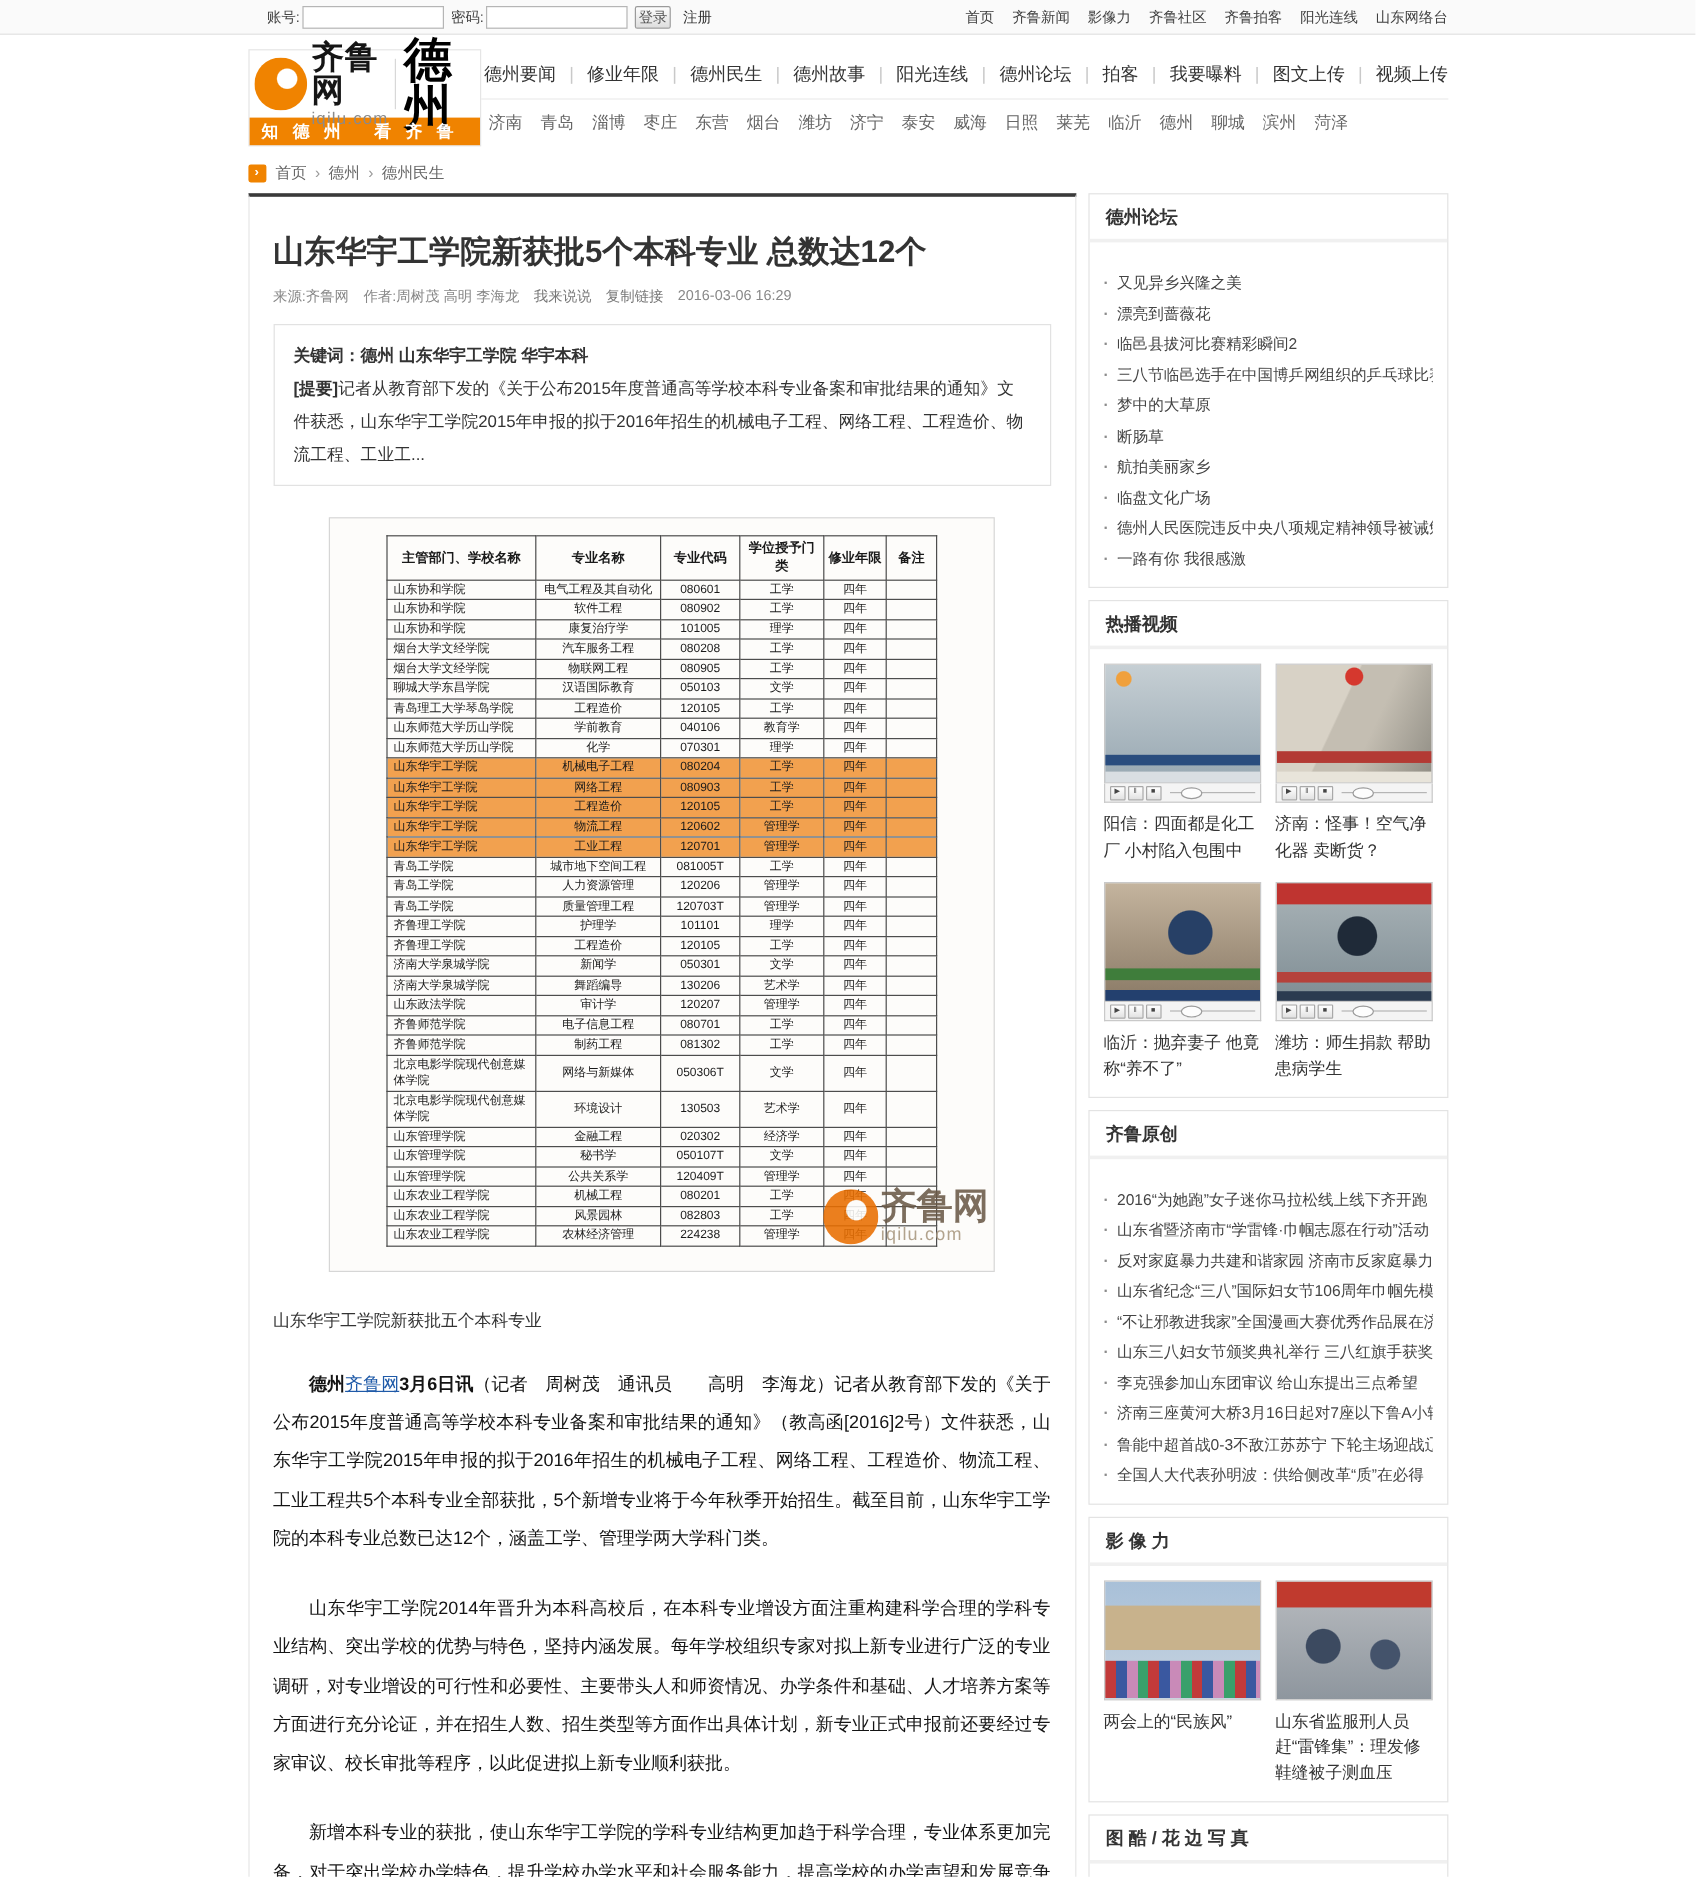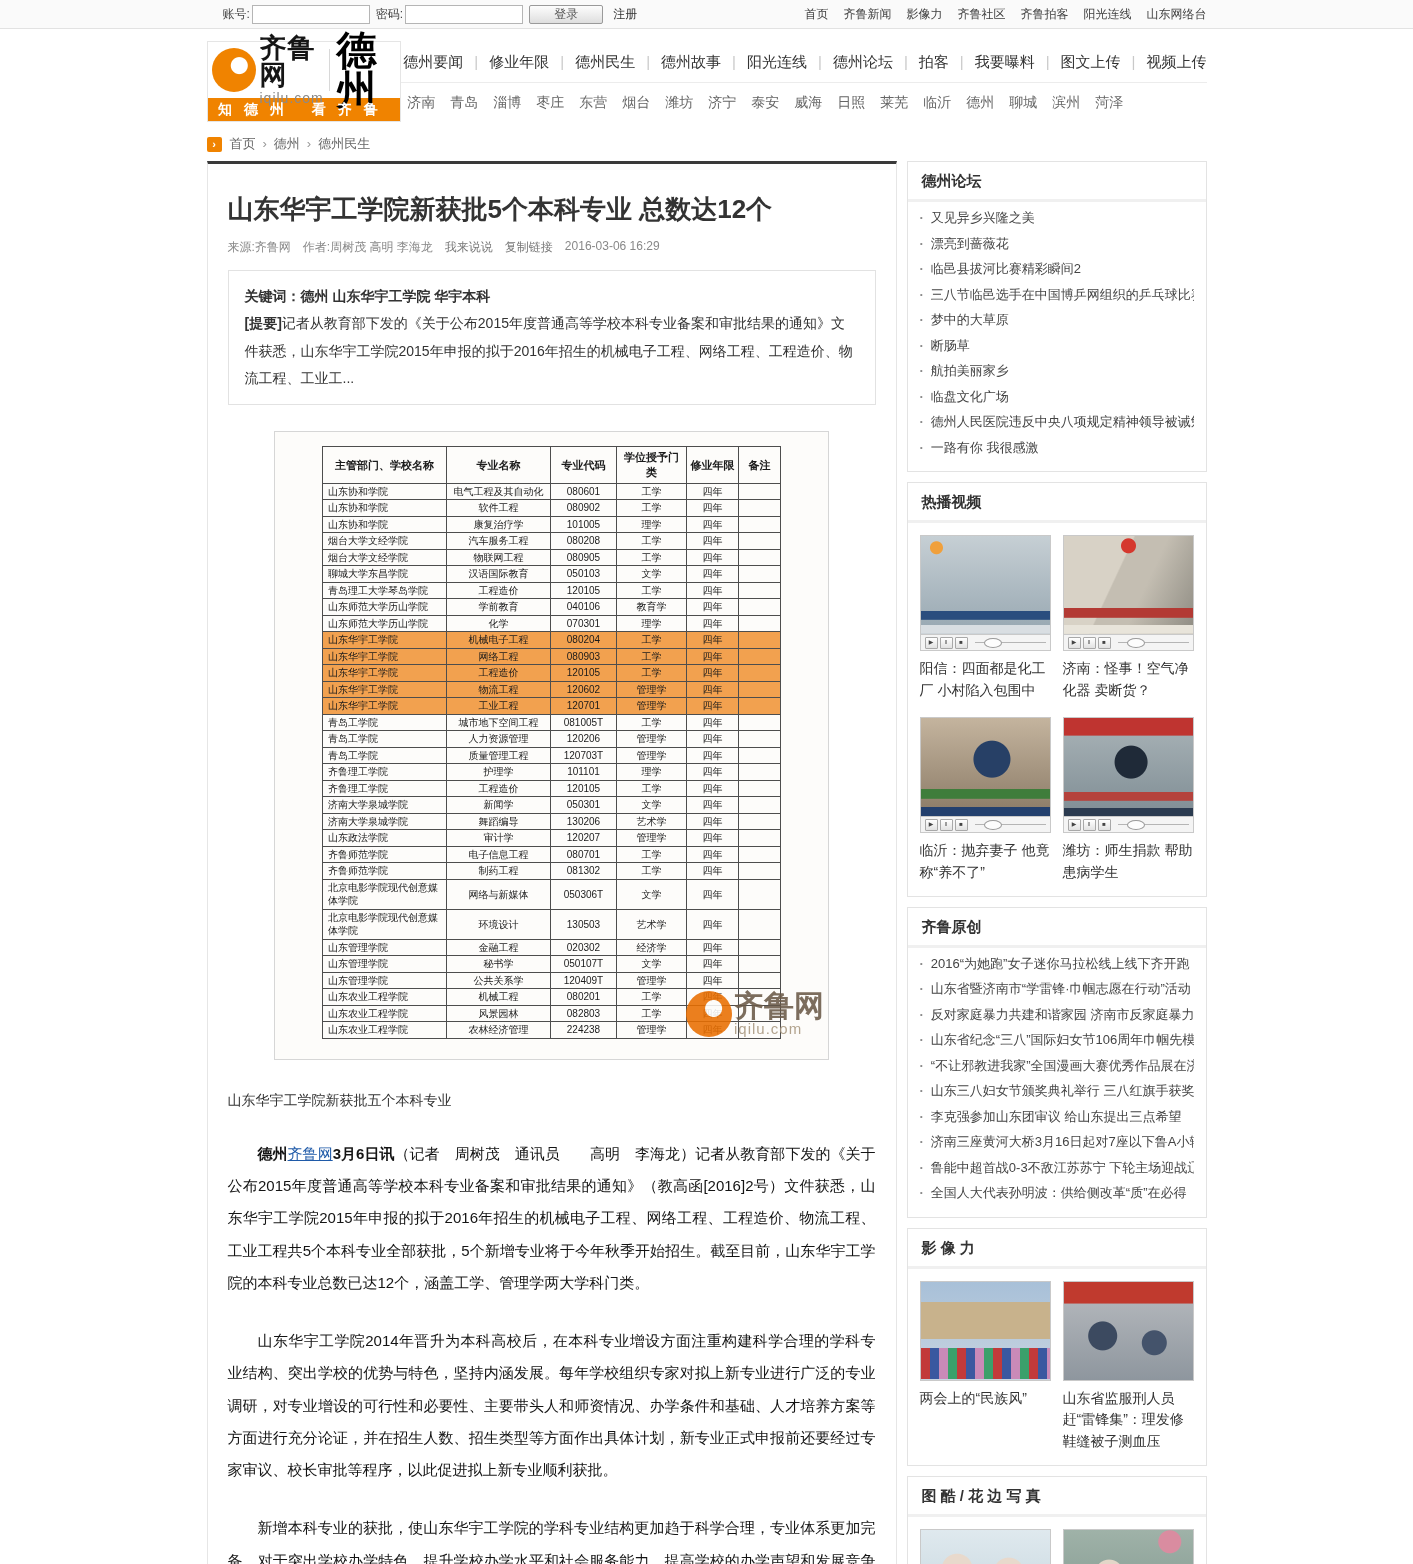--- a/index.html
+++ b/index.html
@@ -7,21 +7,21 @@
        font-family:"Liberation Sans","DejaVu Sans",sans-serif;color:#333}
   a{text-decoration:none;color:inherit;cursor:pointer}
   ul{margin:0;padding:0;list-style:none}
   .container{width:1000px;margin:0 auto;position:relative}
 
   
   .topbar{height:28px;background:#fafafa;border-bottom:1px solid #e2e2e2}
   .topbar-inner{display:flex;align-items:center;height:28px;font-size:12px;color:#444}
   .login-area{display:flex;align-items:center;gap:0;padding-left:16px}
   .login-area input{width:112px;height:15px;border:1px solid #b5b5b5;background:#fff;margin:0 6px 0 2px}
-  .login-btn{height:19px;padding:0 24px;font-size:12px;color:#555;border:1px solid #9a9a9a;
+  .login-btn{height:19px;padding:0 2px;font-size:12px;color:#555;border:1px solid #9a9a9a;
              background:linear-gradient(#fdfdfd,#dedede);border-radius:2px;cursor:pointer}
   .reg-link{margin-left:10px;color:#333}
   .top-links{margin-left:auto;display:flex}
   .top-links a{margin-left:15px;color:#404040}
 
   
   .header{padding-top:12px;display:flex;align-items:flex-start}
   .logo-box{width:248px;border:1px solid #e5e5e5;background:#fff}
   .logo-row{display:flex;align-items:center;height:52px;padding:2px 4px}
   .logo-icon{width:44px;height:44px;border-radius:50%;flex:0 0 44px;
@@ -76,21 +76,21 @@
   .wm-domain{font-size:15px;color:#a8977f;letter-spacing:1px}
   .fig-caption{text-align:left;font-size:14px;color:#333;margin:32px 0 28px}
   .art-p{font-size:15px;line-height:2.15;color:#141414;text-align:justify;margin:0 0 26px;text-indent:2em}
   .art-p b{font-weight:bold}
   .art-p a,.blue-link{color:#1f5aa8;text-decoration:underline}
 
   
   .box{background:#fff;border:1px solid #e3e3e3}
   .box-header{padding:10px 14px 8px;font-size:15px;font-weight:bold;color:#333;
               border-bottom:3px solid #f0f0f0}
-  .side-list{padding:3px 12px 11px}
+  .side-list{padding:21px 12px 11px}
   .side-list li{font-size:13px;color:#444;line-height:25.5px;white-space:nowrap;overflow:hidden;
                 display:flex;align-items:center}
   .side-list li::before{content:"·";color:#8a8a8a;font-weight:bold;margin-right:7px}
   .media-grid{display:grid;grid-template-columns:1fr 1fr;gap:16px 12px;padding:12px}
   .thumb{height:100px;border:1px solid #c9c9c9;box-sizing:border-box;display:block}
   .vid-controls{height:15px;border:1px solid #c9c9c9;border-top:none;background:#f4f4f4;
                 display:flex;align-items:center;padding:0 4px;gap:2px}
   .vc-btn{width:11px;height:10px;border:1px solid #a8a8a8;background:linear-gradient(#fff,#e2e2e2);
           font-size:6px;line-height:9px;text-align:center;color:#444;border-radius:1px}
   .vc-track{flex:1;height:1px;background:#b5b5b5;margin-left:5px;position:relative}

